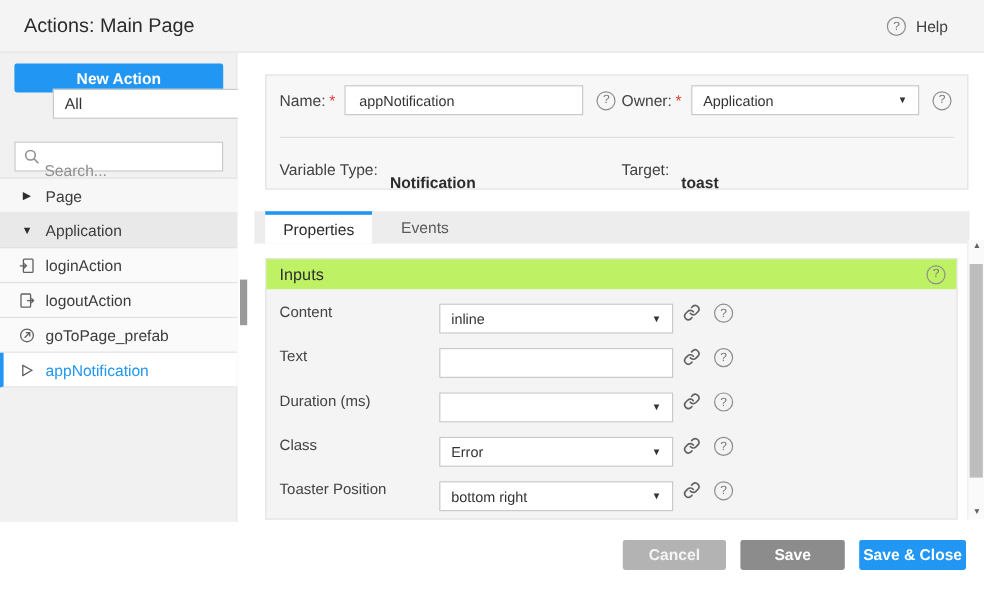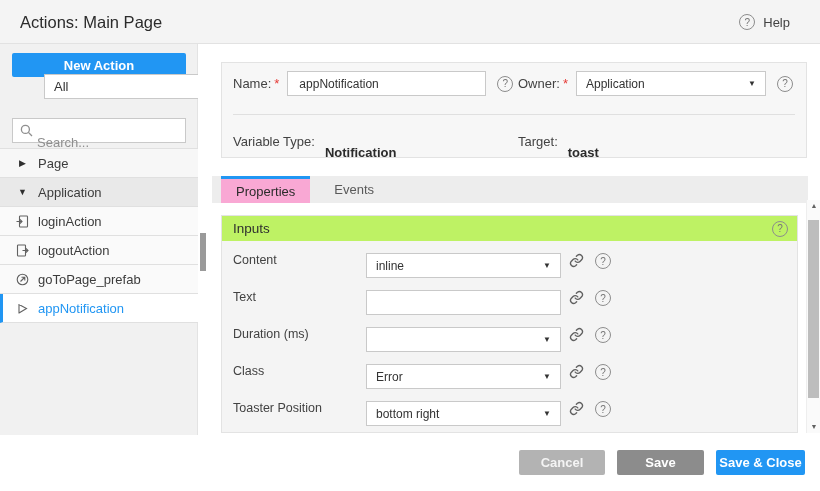--- a/index.html
+++ b/index.html
@@ -53,21 +53,21 @@
   .req { color:#e53935; font-size:13px; margin-left:3px; }
   .fb-input { margin-left:8px; width:199px; height:25px; border:1px solid #c9c9c9; background:#fff; font-size:12px; color:#333; padding:0 11px; font-family:"Liberation Sans",sans-serif; outline:none; }
   .fb-select { margin-left:8px; width:190px; height:25px; border:1px solid #c9c9c9; background:#fff; display:flex; align-items:center; padding:0 9px; font-size:12px; color:#333; cursor:pointer; }
   .fb-select .caret { margin-left:auto; }
   .fb-help { margin-left:11px; cursor:pointer; flex:none; }
   .fb-div { position:absolute; left:11px; right:11px; top:51px; border-top:1px solid #e0e0e0; }
   .stat-val { font-size:13px; font-weight:700; color:#2b2b2b; margin-left:10px; white-space:nowrap;margin-top:21px; }
 
   .tabstrip { position:absolute; left:2px; top:132px; right:12px; height:27px; background:#ededed; display:flex; }
   .tab { height:27px; padding:0 15px; display:flex; align-items:center; font-size:13px; color:#595959; cursor:pointer; margin-left:9px; }
-  .tab-active { background:#f9a8d4; border-top:3px solid #2196f3; color:#2b2b2b; margin-left:9px; }
+  .tab-active { background:#ffffff; border-top:3px solid #2196f3; color:#2b2b2b; margin-left:9px; }
 
   .inputs-panel { position:absolute; left:11px; top:171px; width:577px; height:218px; background:#f4f4f4; border:1px solid #e3e3e3; }
   .ip-hdr { height:25px; background:#bef264; display:flex; align-items:center; padding:0 9px 0 11px; }
   .ip-title { font-size:13.5px; color:#2f2f2f; }
   .ip-hdr .help-circ { margin-left:auto; }
   .frow { display:flex; height:25px; margin:12px 0 0 0; padding-left:11px; }
   .frow:first-of-type { margin-top:8px; }
   .frow .flabel { width:133px; font-size:12.5px; }
   .ctrl-select { width:195px; height:25px; background:#fff; border:1px solid #c9c9c9; display:flex; align-items:center; padding:0 9px; font-size:12px; color:#333; cursor:pointer; }
   .ctrl-select .caret { margin-left:auto; }

